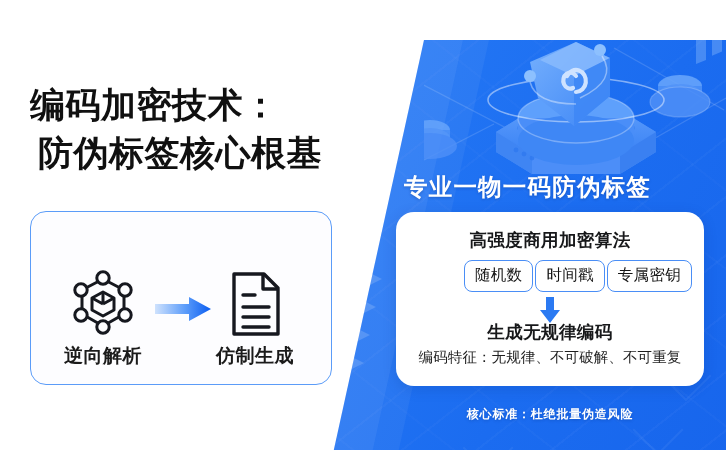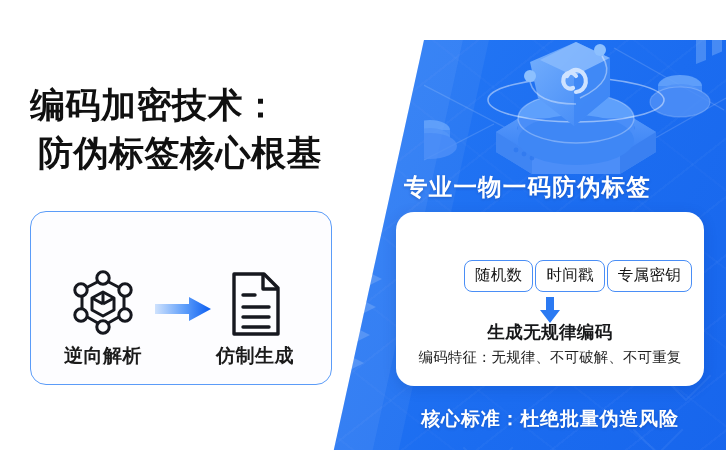--- a/index.html
+++ b/index.html
@@ -218,21 +218,21 @@
     color: #1f1f1f;
     letter-spacing: .1px;
   }
   #panel-footer {
     position: absolute;
     left: 396px;
     top: 366px;
     width: 308px;
     text-align: center;
     color: #ffffff;
-    font-size: 19px;
+    font-size: 12px;
     font-weight: bold;
     letter-spacing: .8px;
     text-shadow: 0 1px 3px rgba(8,40,110,.30);
   }
 </style>
 </head>
 <body>
 
 <div id="stage">
 
@@ -393,20 +393,21 @@
           </g>
         </svg>
       </div>
       <div class="col-label">仿制生成</div>
     </div>
   </div>
 
   <div id="panel-title">专业一物一码防伪标签</div>
 
   <div id="white-card">
+    <div id="card-heading">高强度商用加密算法</div>
 
     <div id="chips">
       <span class="chip">随机数</span>
       <span class="chip">时间戳</span>
       <span class="chip">专属密钥</span>
     </div>
 
     <div id="down-arrow">
       <svg width="22" height="26" viewBox="0 0 22 26" xmlns="http://www.w3.org/2000/svg" aria-hidden="true">
         <path d="M7 0 L15 0 L15 13 L21 13 L11 26 L1 13 L7 13 Z" fill="#2b7af2"></path>

